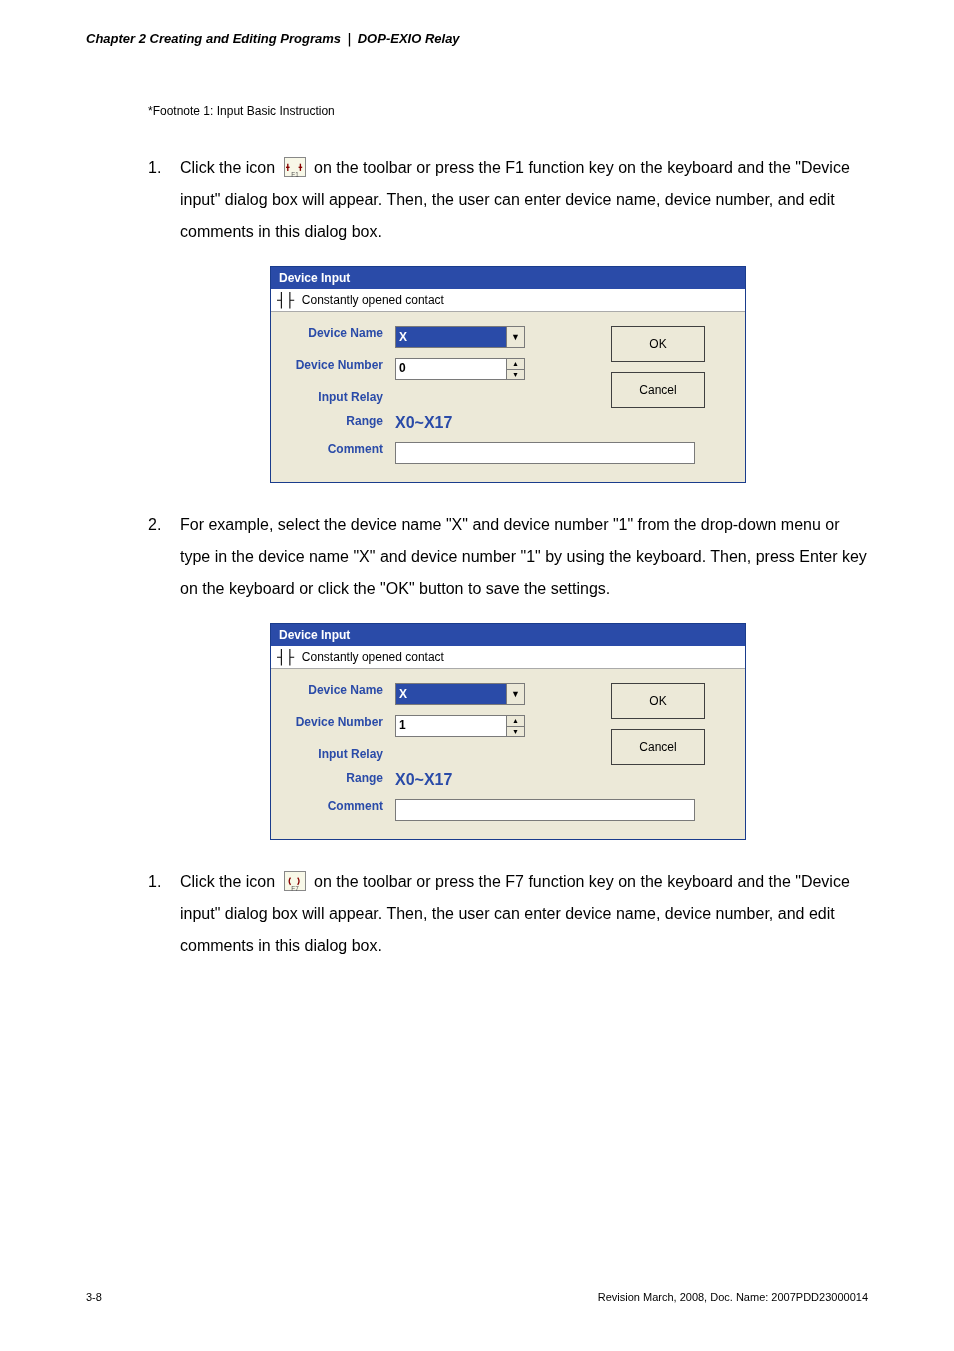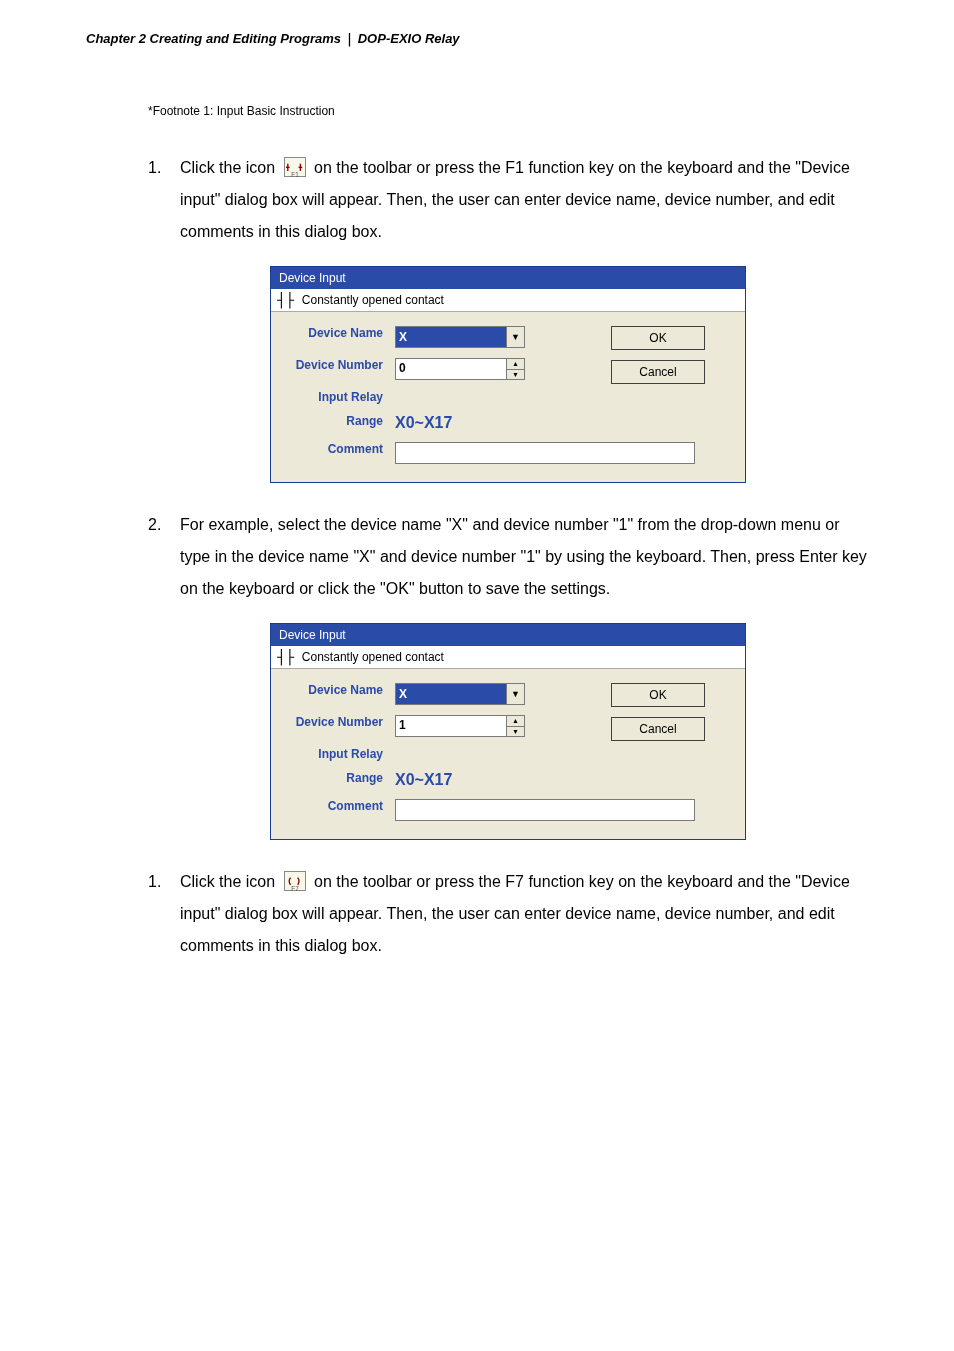--- a/index.html
+++ b/index.html
@@ -61,21 +61,21 @@
   }
   .dialog {
     width: 476px;
     border: 1px solid #1a3c8c;
     background: #ece9d8;
     font-family: Tahoma, sans-serif;
   }
   .dlg-title {
     background: #2a4ba8;
     color: #fff;
-    font-weight: normal;
+    font-weight: bold;
     font-size: 12px;
     padding: 4px 8px;
   }
   .dlg-subtitle {
     background: #fff;
     border-bottom: 1px solid #aaa;
     padding: 4px 6px;
     font-size: 12px;
     display: flex;
     align-items: center;
@@ -162,21 +162,21 @@
     justify-content: center;
   }
   .spin-btn:first-child { border-bottom: 1px solid #7a7a7a; }
   .dlg-buttons {
     position: absolute;
     right: 40px;
     top: 14px;
   }
   .dlg-btn {
     width: 94px;
-    height: 24px;
+    height: 36px;
     background: #ece9d8;
     border: 1px solid #404040;
     font-size: 12px;
     display: flex;
     align-items: center;
     justify-content: center;
     margin-bottom: 10px;
   }
   .range-val {
     font-size: 16px;
@@ -319,13 +319,17 @@
     <div class="list-num">1.</div>
     <div class="list-body">
       <span>Click the icon </span><span class="inline-icon"><svg viewBox="0 0 22 20">
             <path d="M6 3 Q3 7 6 11" stroke="#800" stroke-width="1.5" fill="none"></path>
             <path d="M14 3 Q17 7 14 11" stroke="#800" stroke-width="1.5" fill="none"></path>
             <text x="11" y="18" font-size="7" text-anchor="middle" fill="#555">F7</text>
           </svg></span><span> on the toolbar or press the F7 function key on the keyboard and the "Device input" dialog box will appear. Then, the user can enter device name, device number, and edit comments in this dialog box.</span>
     </div>
   </div>
 
+  <div class="page-footer">
+    <span>3-8</span>
+    <span>Revision March, 2008, Doc. Name: 2007PDD23000014</span>
+  </div>
 </div>
 
 </body></html>

